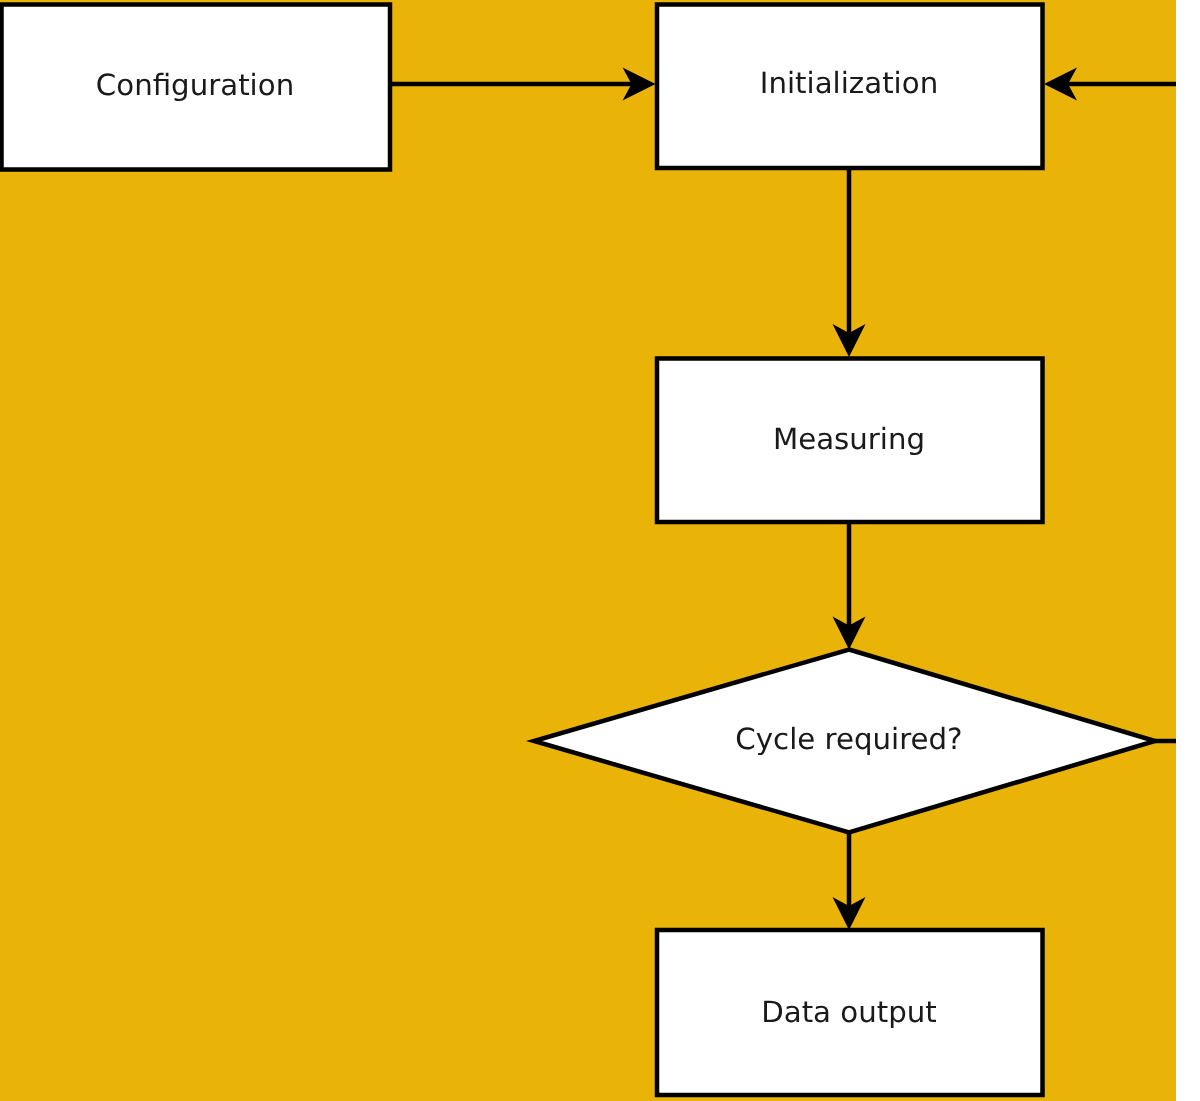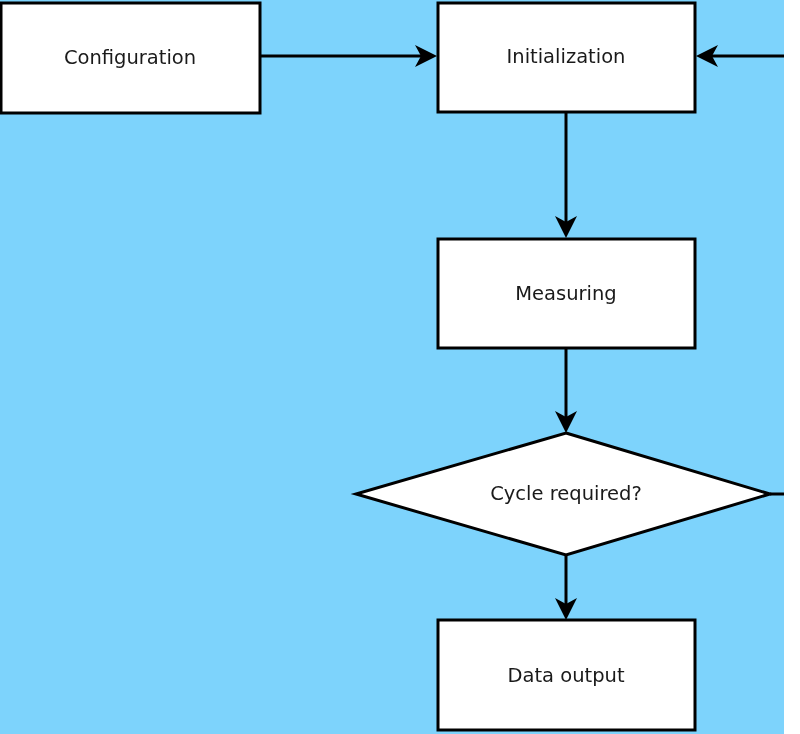--- a/index.html
+++ b/index.html
@@ -8,21 +8,21 @@
     padding: 0;
     background: #ffffff;
   }
   body {
     font-family: "DejaVu Sans", sans-serif;
   }
   #diagram-root {
     position: relative;
     width: 784px;
     height: 734px;
-    background: #7dd3fc;
+    background: #eab308;
     overflow: hidden;
   }
   #flow-svg {
     position: absolute;
     left: 0;
     top: 0;
     width: 800px;
     height: 734px;
     display: block;
   }

